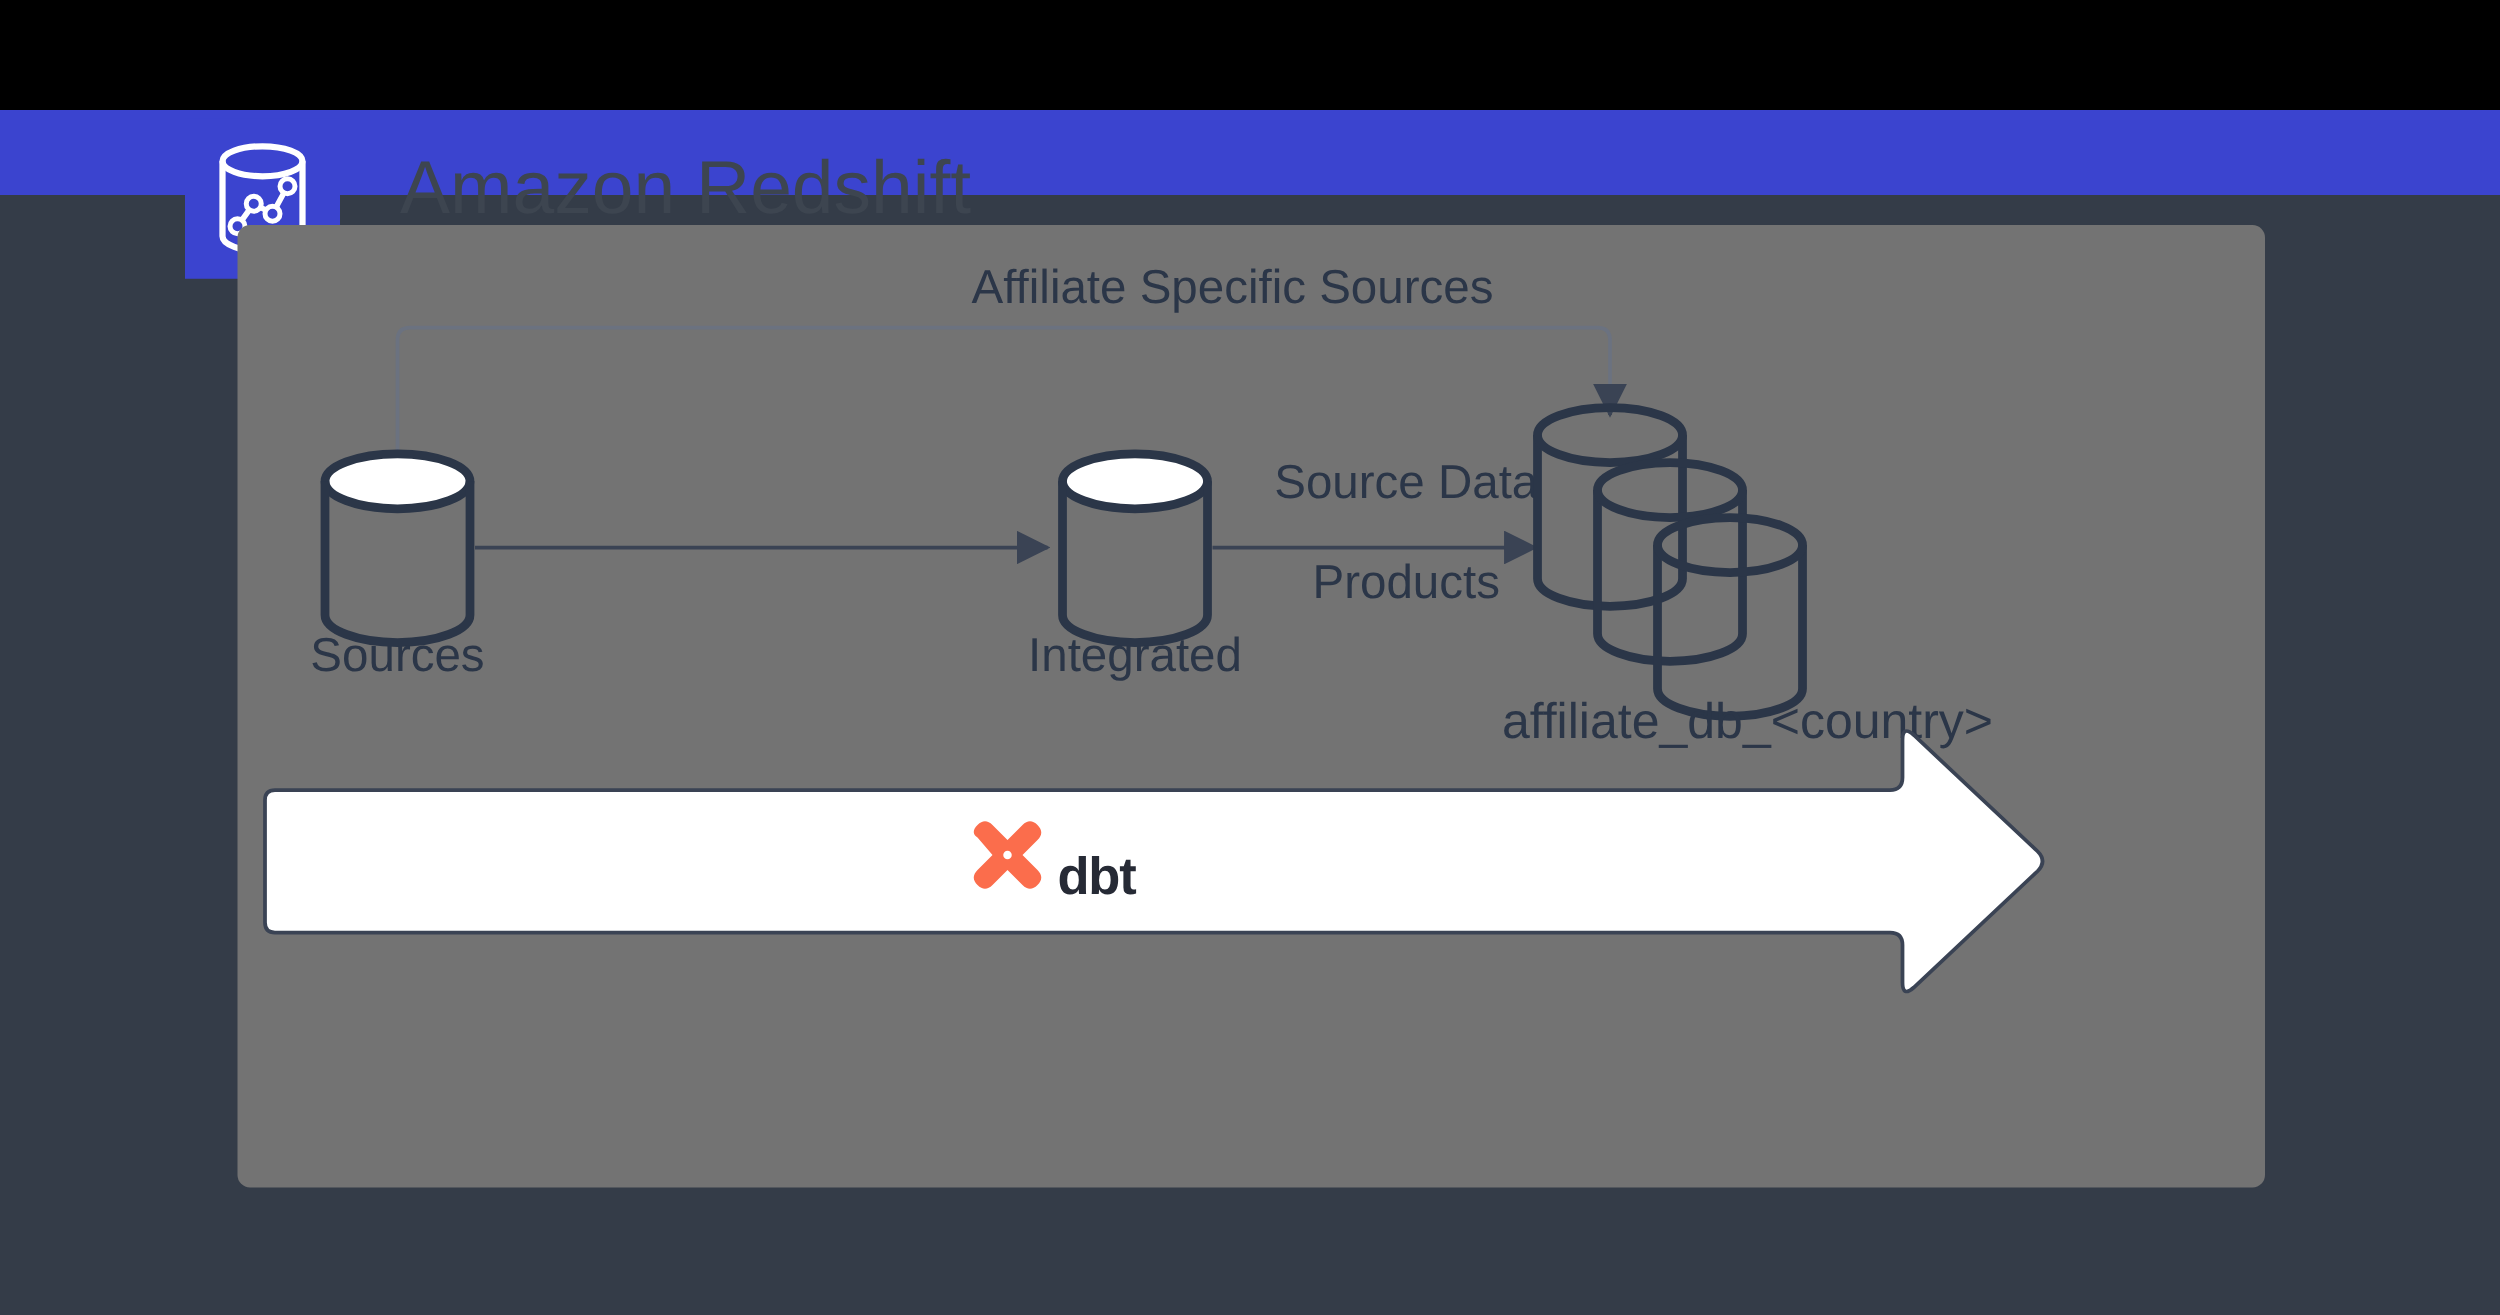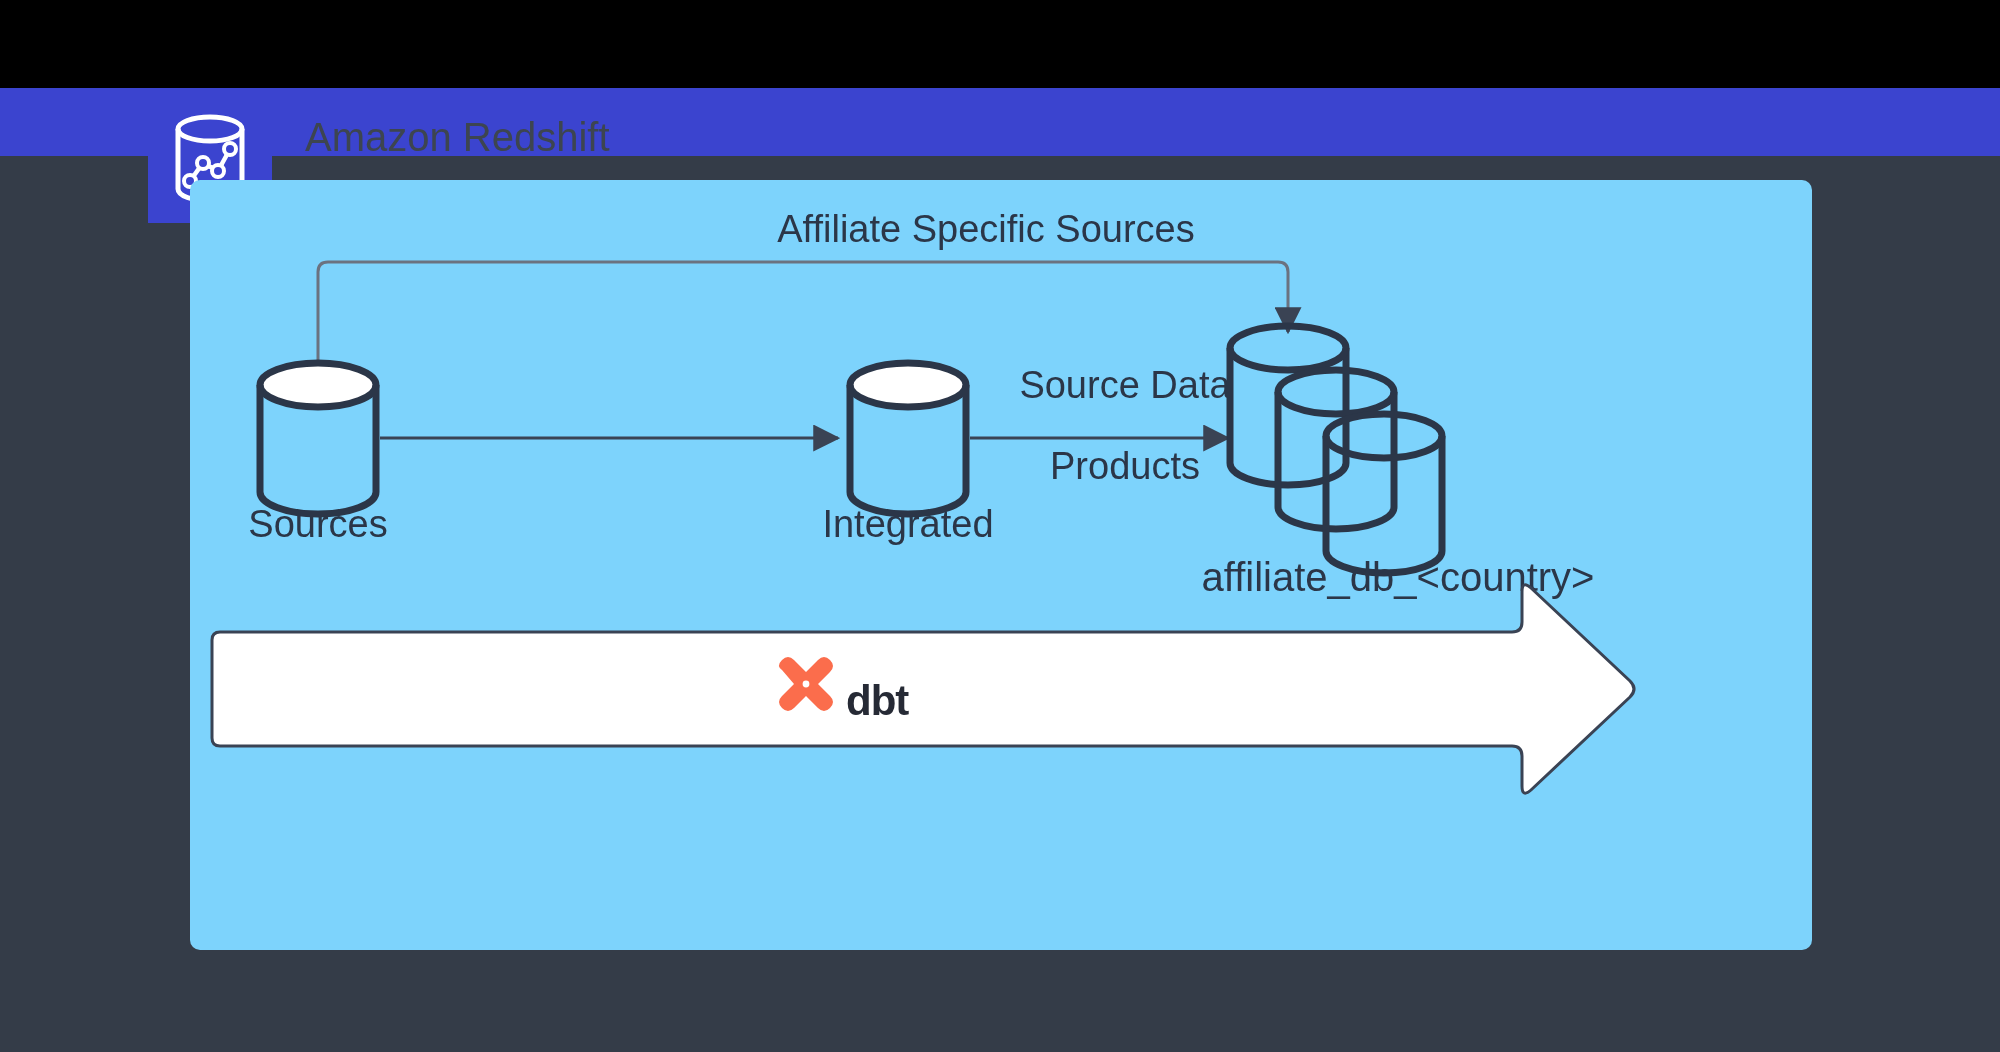--- a/index.html
+++ b/index.html
@@ -50,37 +50,37 @@
     height: 128px;
     background: #3b44cf;
     display: flex;
     align-items: center;
     justify-content: center;
   }
   .brand-badge svg { display:block; }
 
   .brand-title {
     position: absolute;
-    left: 305px;
+    left: 320px;
     top: 115px;
-    font-size: 40px;
+    font-size: 60px;
     font-weight: 400;
     color: #3d4550;
     letter-spacing: 0px;
     white-space: nowrap;
   }
 
   
   .card {
     position: absolute;
     left: 190px;
     top: 180px;
     width: 1622px;
     height: 770px;
-    background: #7dd3fc;
+    background: #737373;
     border-radius: 10px;
   }
 
   .diagram {
     position: absolute;
     left: 0;
     top: 0;
     width: 1622px;
     height: 770px;
   }

